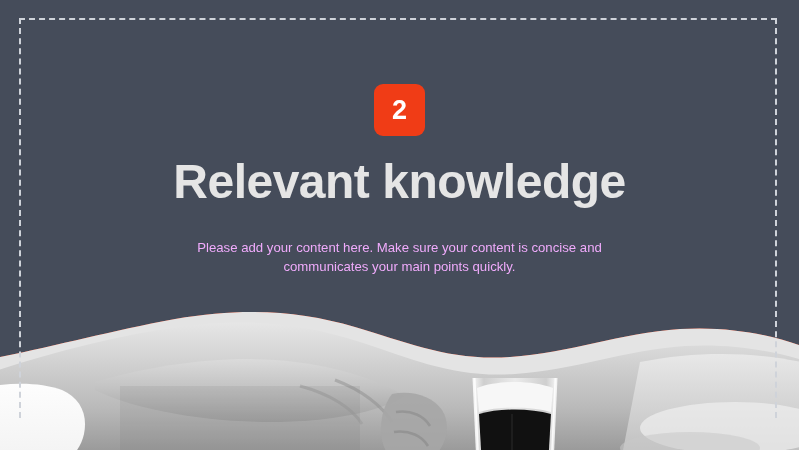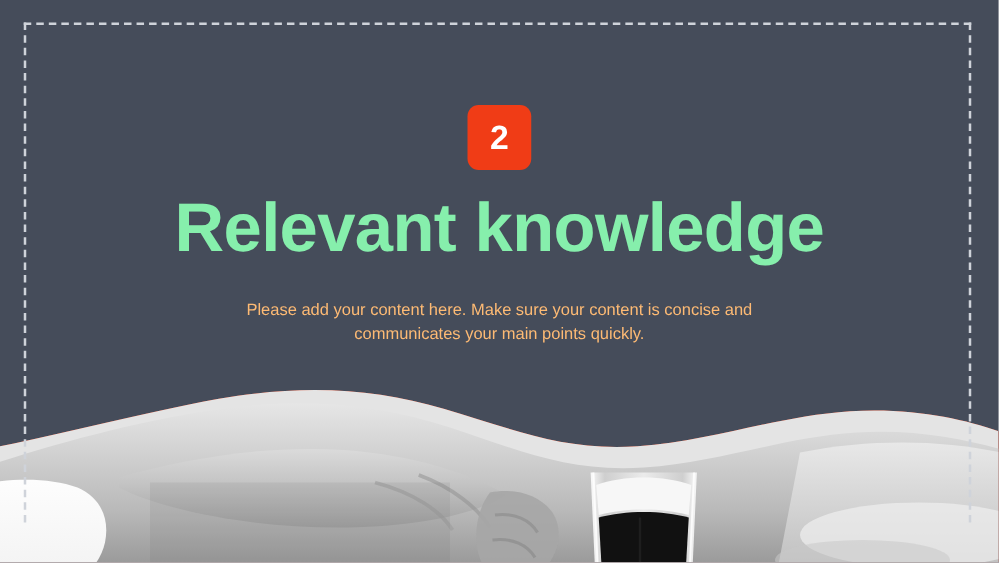--- a/index.html
+++ b/index.html
@@ -54,36 +54,36 @@
     text-align: center;
     letter-spacing: 0px;
   }
 
   .title {
     position: absolute;
     left: 0;
     top: 151px;
     width: 799px;
     text-align: center;
-    color: #86efac;
-    font-size: 55px;
+    color: #e5e5e5;
+    font-size: 48px;
     font-weight: bold;
     letter-spacing: -0.5px;
     line-height: 62px;
     white-space: nowrap;
   }
 
   .subtitle {
     position: absolute;
     left: 50%;
     transform: translateX(-50%);
     top: 238px;
     width: 450px;
     text-align: center;
-    color: #fdba74;
+    color: #f0abfc;
     font-size: 13.2px;
     line-height: 19px;
   }
 
   
   .bottom-art {
     position: absolute;
     left: 0;
     bottom: 0;
     width: 799px;

